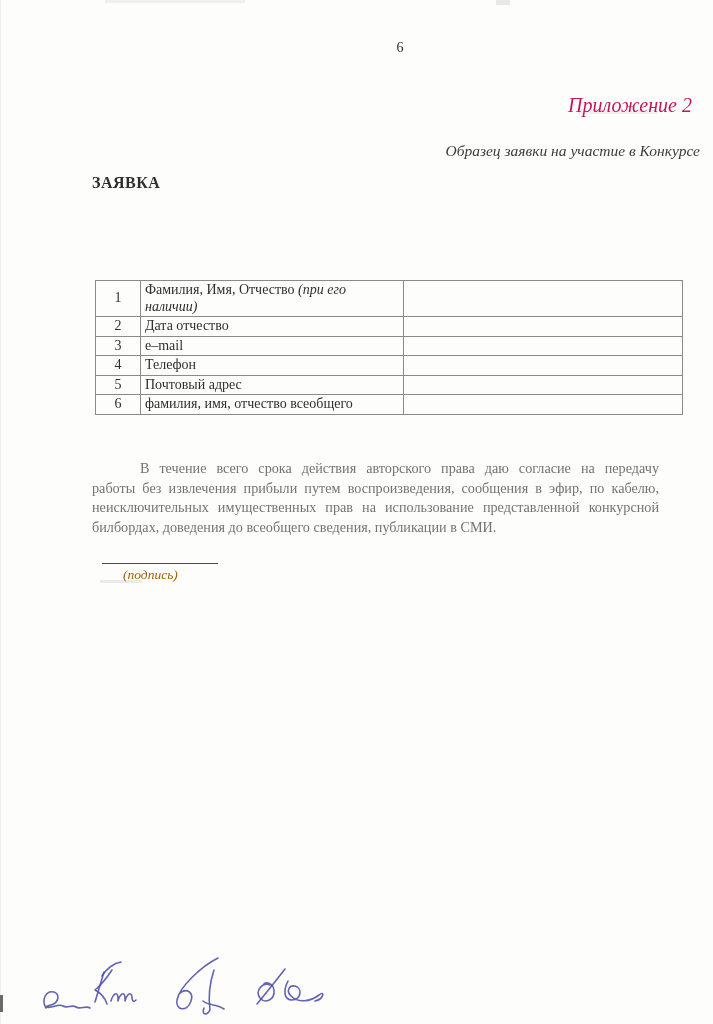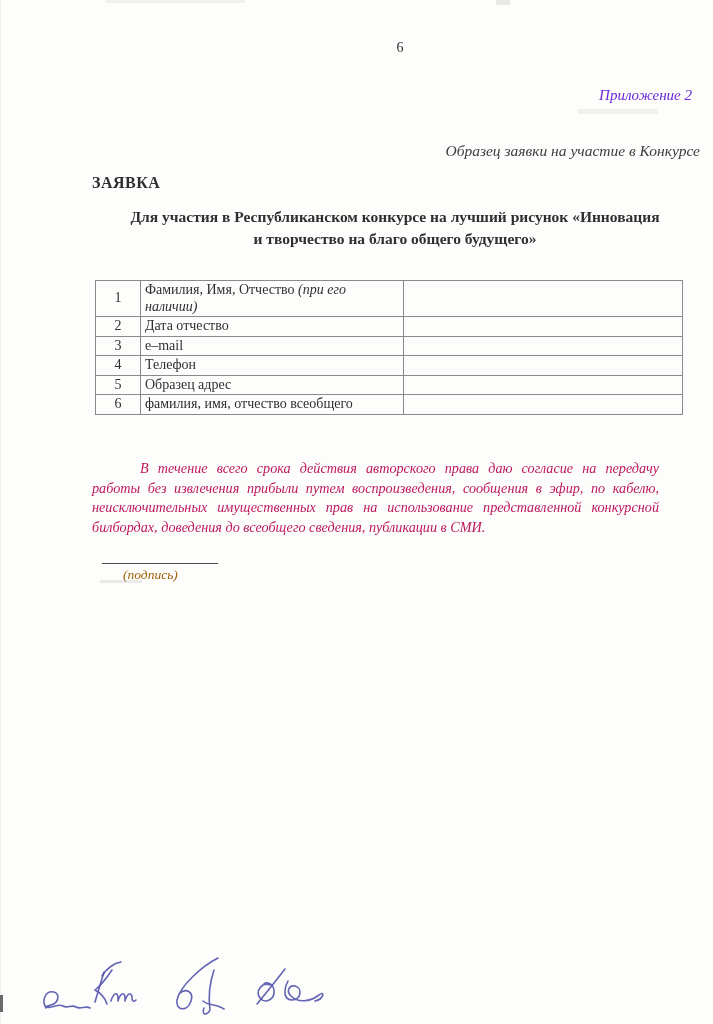--- a/index.html
+++ b/index.html
@@ -18,22 +18,22 @@
   }
   .page{
     position:relative;width:713px;height:1024px;
     background:var(--paper);overflow:hidden;
   }
   .pagenum{
     position:absolute;top:40px;left:380px;width:40px;
     text-align:center;font-size:14px;
   }
   .appendix{
-    position:absolute;top:87px;right:21px;
-    font-style:italic;font-size:15px;color:#6d28d9;
+    position:absolute;top:94px;right:21px;
+    font-style:italic;font-size:20px;color:#be185d;
   }
   .subtitle{
     position:absolute;top:142px;right:13px;
     font-style:italic;font-size:15.5px;color:#3c3c3c;
   }
   .form-title{
     position:absolute;top:174px;left:92px;width:606px;
     text-align:left;font-weight:bold;font-size:16px;letter-spacing:.5px;
   }
   .heading{
@@ -49,21 +49,21 @@
     padding:1px 4px;vertical-align:top;line-height:16.5px;
   }
   .apptable td.c-num{width:45px;text-align:center;vertical-align:middle;}
   .apptable td.c-label{width:263px;}
   .apptable td.c-value{width:280px;}
   .apptable tr.r1 td{height:36px;}
   .apptable tr td{height:17px;}
   .it{font-style:italic;}
   .consent{
     position:absolute;top:459px;left:92px;width:567px;
-    font-style:italic;font-size:14.2px;line-height:19.6px;color:#be185d;
+    font-size:14.2px;line-height:19.6px;color:#737373;
   }
   .consent .line{text-align:justify;text-align-last:justify;}
   .consent .line.first{text-indent:48px;}
   .consent .line.last{text-align-last:left;}
   .sig-line{
     position:absolute;left:102px;top:563px;width:116px;height:0;
     border-top:1.4px solid #4a4a4a;
   }
   .sig-caption{
     position:absolute;left:123px;top:567px;
@@ -98,24 +98,20 @@
   <div class="artifact a-nick"></div>
 
   <div class="pagenum">6</div>
 
   <div class="appendix">Приложение 2</div>
 
   <div class="subtitle">Образец заявки на участие в Конкурсе</div>
 
   <div class="form-title">ЗАЯВКА</div>
 
-  <div class="heading">
-    <div>Для участия в Республиканском конкурсе на лучший рисунок «Инновация</div>
-    <div>и творчество на благо общего будущего»</div>
-  </div>
 
   <table class="apptable">
     <tbody>
       <tr class="r1">
         <td class="c-num">1</td>
         <td class="c-label"><span>Фамилия, Имя, Отчество</span> <span class="it">(при его наличии)</span></td>
         <td class="c-value"></td>
       </tr>
       <tr>
         <td class="c-num">2</td>
@@ -127,21 +123,21 @@
         <td class="c-label">e–mail</td>
         <td class="c-value"></td>
       </tr>
       <tr>
         <td class="c-num">4</td>
         <td class="c-label">Телефон</td>
         <td class="c-value"></td>
       </tr>
       <tr>
         <td class="c-num">5</td>
-        <td class="c-label">Образец адрес</td>
+        <td class="c-label">Почтовый адрес</td>
         <td class="c-value"></td>
       </tr>
       <tr>
         <td class="c-num">6</td>
         <td class="c-label">фамилия, имя, отчество всеобщего</td>
         <td class="c-value"></td>
       </tr>
     </tbody>
   </table>
 

